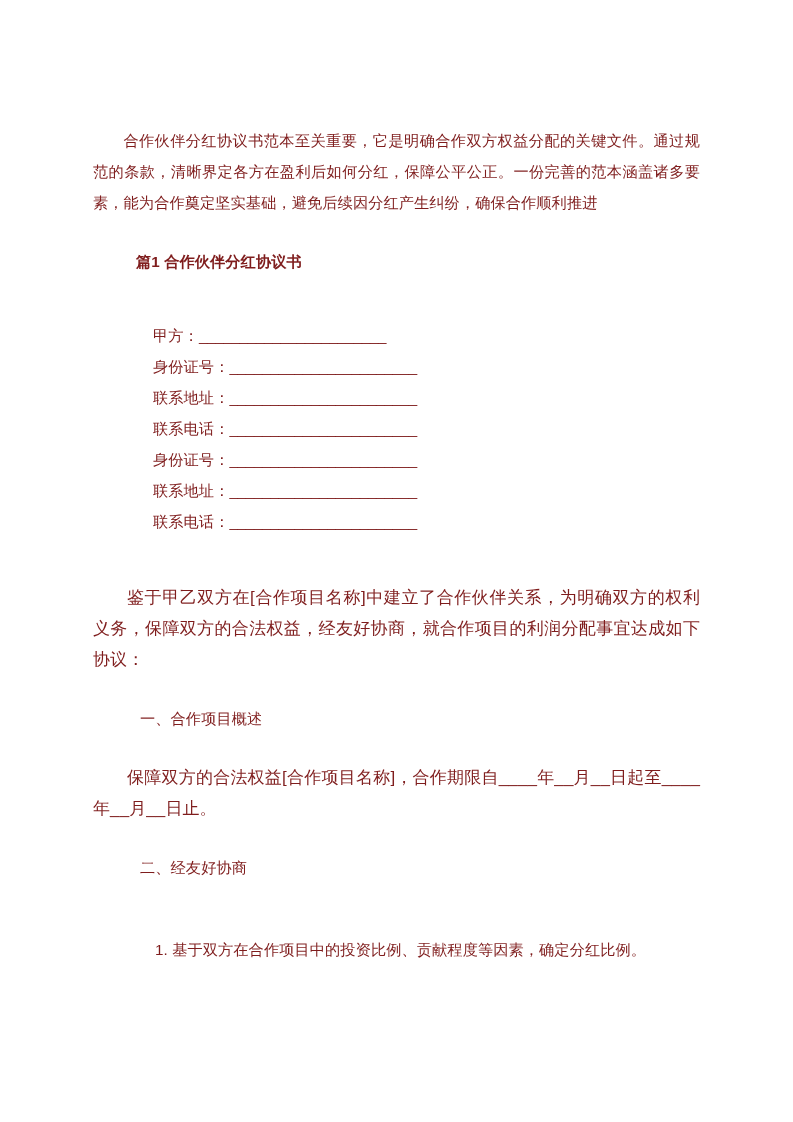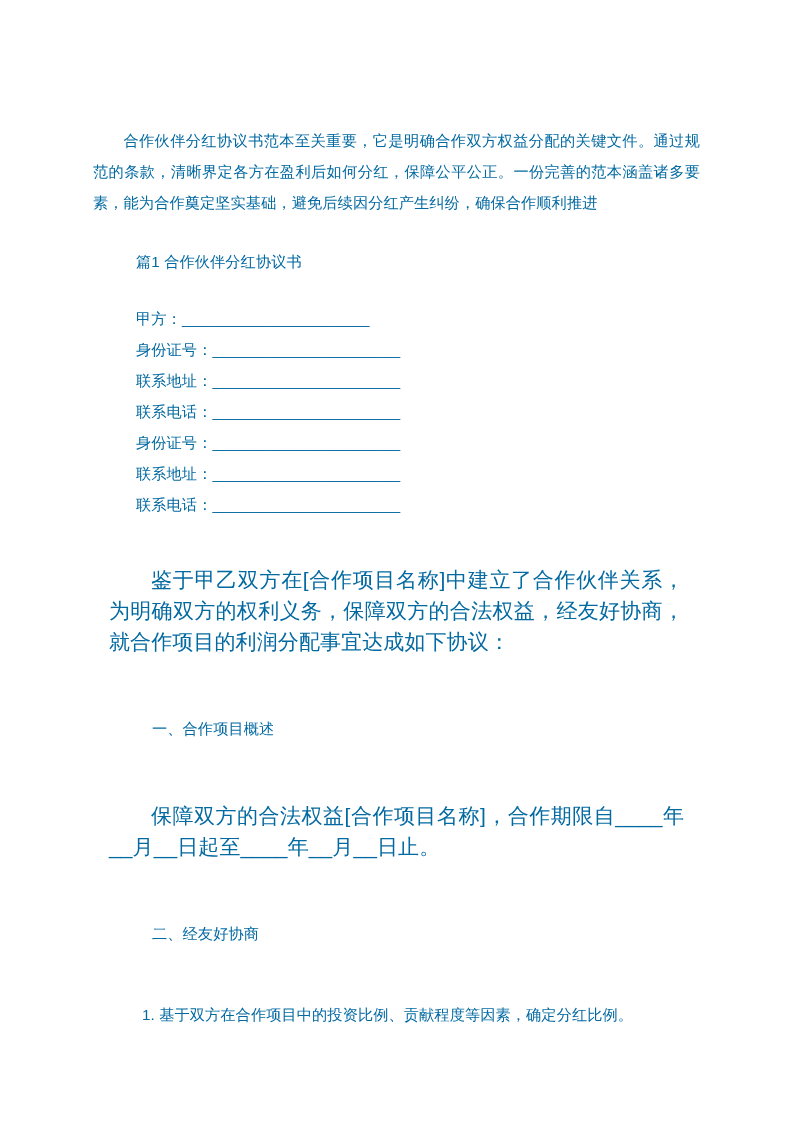--- a/index.html
+++ b/index.html
@@ -7,21 +7,21 @@
     padding: 0;
     background: #ffffff;
   }
   .page {
     position: relative;
     width: 793px;
     height: 1122px;
     background: #ffffff;
     overflow: hidden;
     font-family: "Liberation Sans", "DejaVu Sans", sans-serif;
-    color: #0369a1;
+    color: #7f1d1d;
     box-sizing: border-box;
   }
   .content {
     position: absolute;
     left: 93px;
     top: 125px;
     width: 607px;
   }
   .para {
     font-size: 15.2px;
@@ -34,23 +34,24 @@
   }
   .para-intro {
     margin-bottom: 28px;
   }
   .heading-piece {
     font-size: 15.2px;
     line-height: 31px;
     margin: 0;
     padding-left: 43px;
     letter-spacing: 0.1px;
+    font-weight: bold;
   }
   .field-list {
-    margin: 0;
+    margin: 17px;
     padding: 0;
     list-style: none;
   }
   .field-row {
     font-size: 15.2px;
     line-height: 31px;
     margin: 0;
     padding-left: 43px;
     letter-spacing: 0.1px;
     white-space: nowrap;
@@ -61,39 +62,39 @@
   .field-blank {
     letter-spacing: -0.3px;
   }
   .spacer-24 { height: 24px; }
   .spacer-26 { height: 26px; }
   .spacer-28 { height: 28px; }
   .spacer-30 { height: 30px; }
   .section-heading {
     font-size: 15.2px;
     line-height: 31px;
-    margin: 16px;
+    margin: 4px;
     padding-left: 43px;
     letter-spacing: 0.1px;
   }
   .para-body {
-    font-size: 21px;
+    font-size: 17px;
     line-height: 31px;
     text-align: justify;
     text-justify: inter-ideograph;
     text-indent: 2em;
-    margin: 16px;
+    margin: 0;
     letter-spacing: 0.1px;
   }
   .para-item {
     font-size: 15.2px;
     line-height: 31px;
     text-align: justify;
     text-justify: inter-ideograph;
-    margin: 4px;
+    margin: 17px;
     padding-left: 45px;
     letter-spacing: 0.1px;
   }
 </style>
 </head>
 <body>
 
 <div class="page">
   <div class="content">
 

